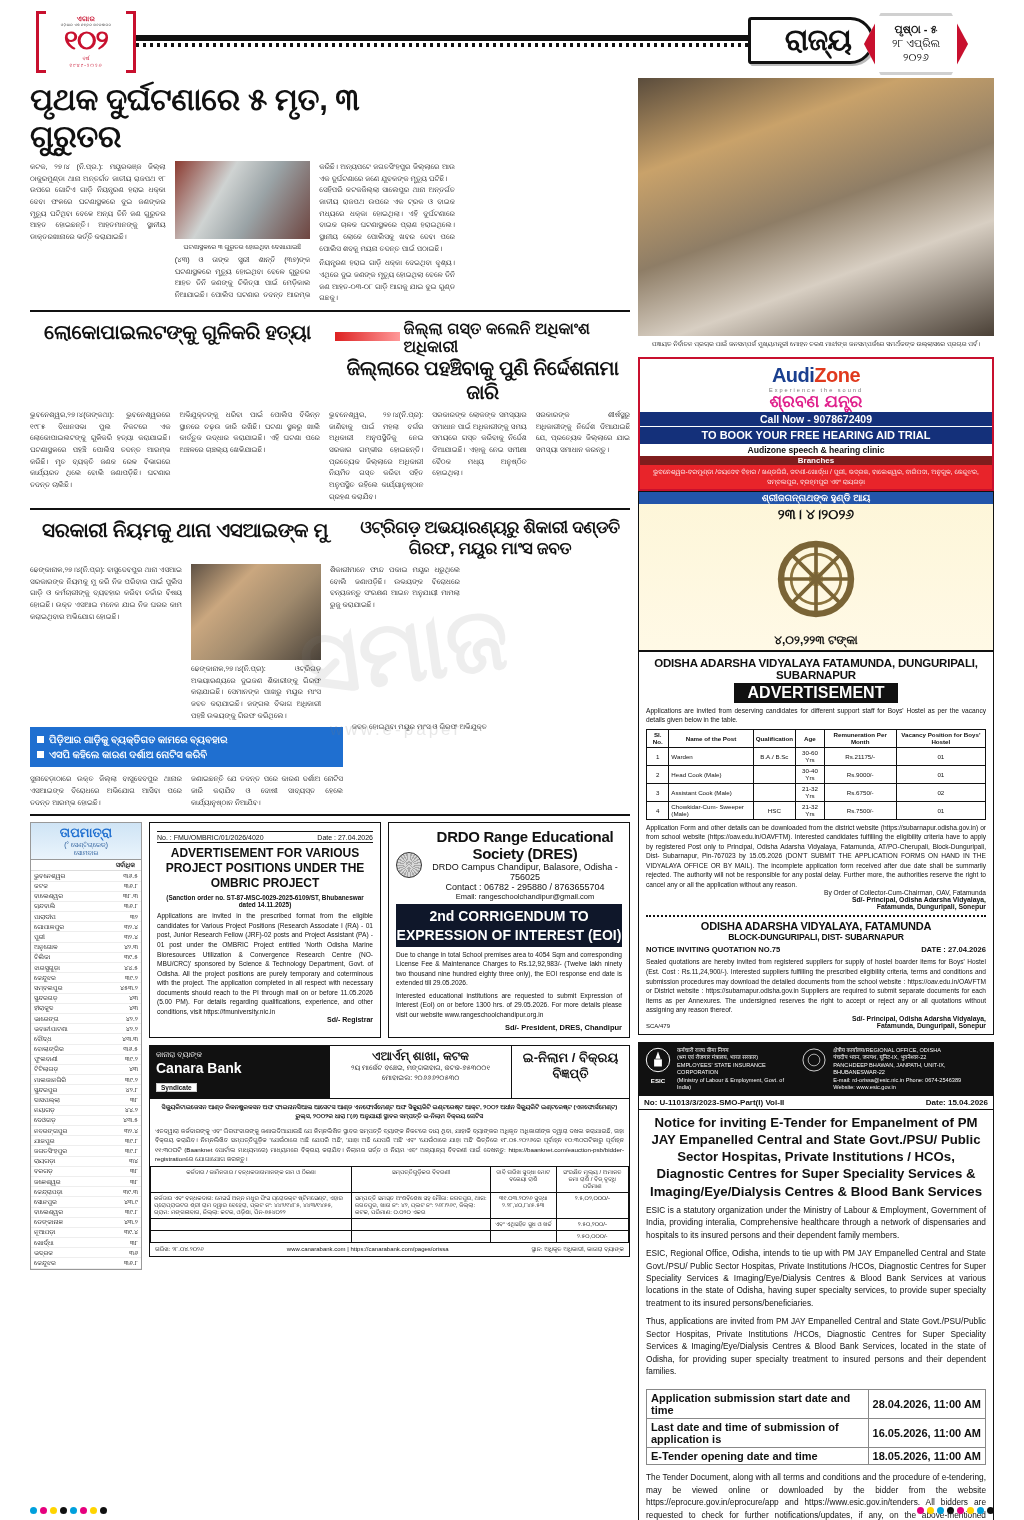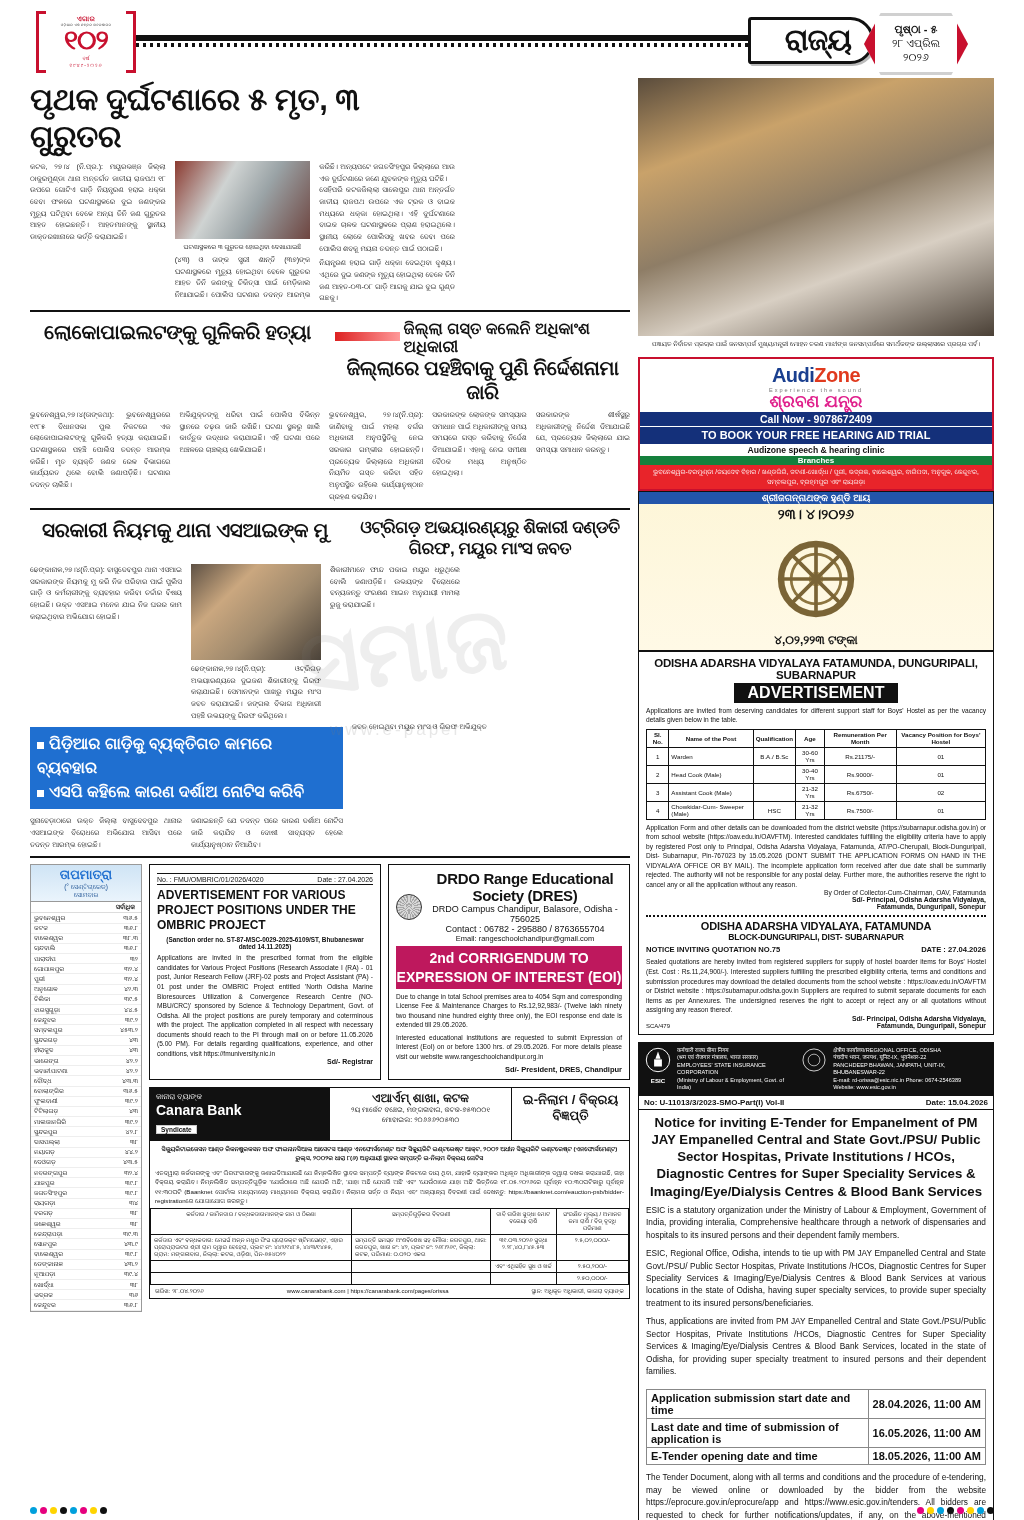--- a/index.html
+++ b/index.html
@@ -78,21 +78,21 @@
   .photo.desk { background:linear-gradient(135deg,#5e5144,#caa77f 30%,#a08a6d 60%,#4b433a); }
   .cap { font-size:6.4px; text-align:center; padding:2px 2px; line-height:1.4; }
 
   
   .hl-band { display:flex; gap:10px; margin-top:8px; }
   .hl { font-size:20px; font-weight:bold; line-height:1.2; text-align:center; letter-spacing:-.4px; }
   .hl.sm { font-size:17px; }
   .redbar { height:9px; background:linear-gradient(to right,#d22,#f99); margin:0 0 3px 0; }
 
   .blue-box { background:#1f6fd0; color:#fff; padding:5px 7px; margin:6px 0; }
-  .blue-box div { font-size:16px; font-weight:bold; line-height:1.5; }
+  .blue-box div { font-size:10px; font-weight:bold; line-height:1.5;font-family:Liberation Serif, serif; }
   .blue-box .bullet { display:inline-block; width:7px; height:7px; background:#fff; margin-right:5px; }
   hr.thick { border:none; border-top:2px solid #111; margin:6px 0; }
 
   
   .ad { border:1px solid #111; background:#fff; margin-bottom:7px; }
   .ad-pad { padding:5px 7px; }
   .ad-title { font-size:11.5px; font-weight:bold; text-align:center; letter-spacing:-.2px; }
   .ad-band { background:#111; color:#fff; text-align:center; font-weight:bold; font-size:16px; padding:1px 0; display:inline-block; padding-left:14px; padding-right:14px; }
   .ad-txt { font-size:6.6px; line-height:1.45; text-align:justify; margin-top:3px; }
   .ad-right { text-align:right; font-weight:bold; }
@@ -104,21 +104,21 @@
 
   
   .audizone { border:2px solid #c8102e; background:#fff; }
   .az-logo { text-align:center; font-size:20px; font-weight:bold; padding-top:5px; letter-spacing:-.5px; }
   .az-logo .a { color:#1a3f8f; } .az-logo .z { color:#e03a1e;margin-top:44px; }
   .az-tag { text-align:center; font-size:5.6px; color:#777; letter-spacing:2px; }
   .az-od { text-align:center; font-size:17px; font-weight:bold; color:#e0208c; line-height:1.1; }
   .az-call { background:#14307a; color:#fff; text-align:center; font-size:10.5px; font-weight:bold; padding:1px; }
   .az-book { background:#14307a; color:#fff; text-align:center; font-size:11px; font-weight:bold; line-height:1.25; padding:2px; border-top:1px solid #fff; }
   .az-clinic { text-align:center; font-size:8.6px; font-weight:bold; padding:1px; }
-  .az-branch { background:#15803d; color:#fff; text-align:center; font-size:8px; font-weight:bold; }
+  .az-branch { background:#7f1d1d; color:#fff; text-align:center; font-size:8px; font-weight:bold; }
   .az-list { background:#e8242a; color:#fff; text-align:center; font-size:6.6px; line-height:1.45; padding:2px 3px; }
 
   
   .temple { border:1px solid #111; background:linear-gradient(#fdf6d8,#fff9e6); }
   .t-top { background:#2255aa; color:#fff; text-align:center; font-size:9.5px; font-weight:bold; }
   .t-num { text-align:center; font-size:14px; font-weight:bold; color:#111; padding:2px 0; }
   .t-wheel { height:108px; display:flex; align-items:center; justify-content:center; }
   .t-amt { text-align:center; font-size:12px; font-weight:bold; padding-bottom:3px; }
 
   
@@ -135,23 +135,23 @@
 
   
   .row-ads { display:flex; gap:7px; }
   .fmu-head { display:flex; align-items:center; gap:6px; }
   .seal { width:26px; height:26px; border-radius:50%; border:1.5px solid #333;
     background:repeating-conic-gradient(#d8d8d8 0 8deg,#a8a8a8 8deg 16deg); flex:none; }
   .fmu-t { font-size:18px; font-weight:bold; letter-spacing:-.4px; }
   .fmu-s { font-size:9px; }
   .fmu-w { font-size:7.5px; }
   .fmu-no { display:flex; justify-content:space-between; font-size:7px; border-top:1px solid #111; border-bottom:1px solid #111; padding:1.5px 0; margin-top:3px; }
-  .fmu-ad { text-align:left; font-size:12px; font-weight:bold; line-height:1.25; padding:3px 0; }
+  .fmu-ad { text-align:center; font-size:12px; font-weight:bold; line-height:1.25; padding:3px 0; }
   .drdo-t { font-size:15px; font-weight:bold; letter-spacing:-.3px; }
-  .drdo-band { background:#be185d; color:#fff; text-align:center; font-size:14px; font-weight:bold; line-height:1.3; padding:3px 0; margin:3px 0; }
+  .drdo-band { background:#0f172a; color:#fff; text-align:center; font-size:14px; font-weight:bold; line-height:1.3; padding:3px 0; margin:3px 0; }
 
   
   .canara { border:1px solid #111; }
   .can-head { display:flex; border-bottom:1px solid #111; }
   .can-c1 { background:#111; color:#fff; padding:4px 6px; width:180px; }
   .can-c2 { flex:1; text-align:center; padding:3px; }
   .can-c3 { width:118px; border-left:1px solid #111; text-align:center; padding:4px; }
   .can-logo { font-size:14px; font-weight:bold; }
   .can-od { font-size:7.5px; }
   .can-syn { background:#fff; color:#111; font-size:6.5px; font-weight:bold; display:inline-block; padding:0 4px; border:1px solid #ccc; margin-top:2px; }

